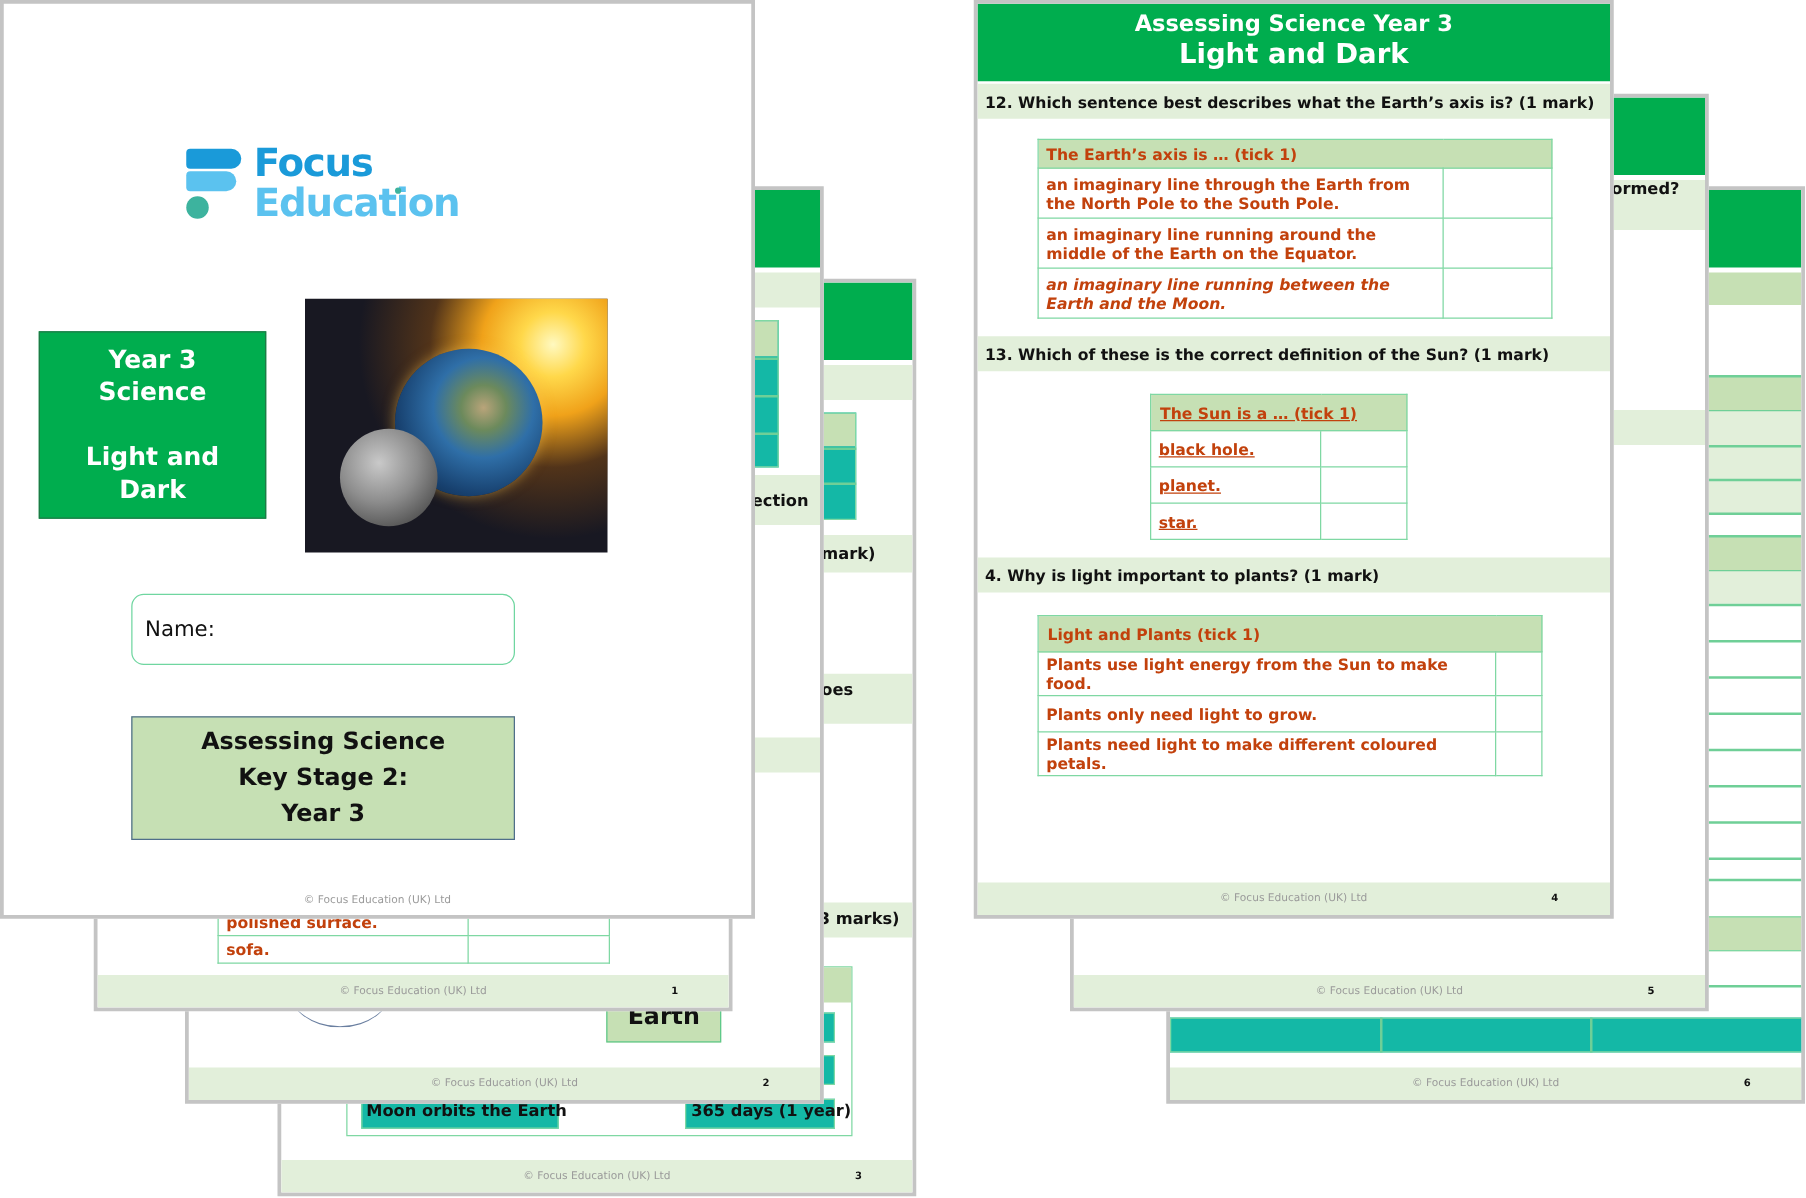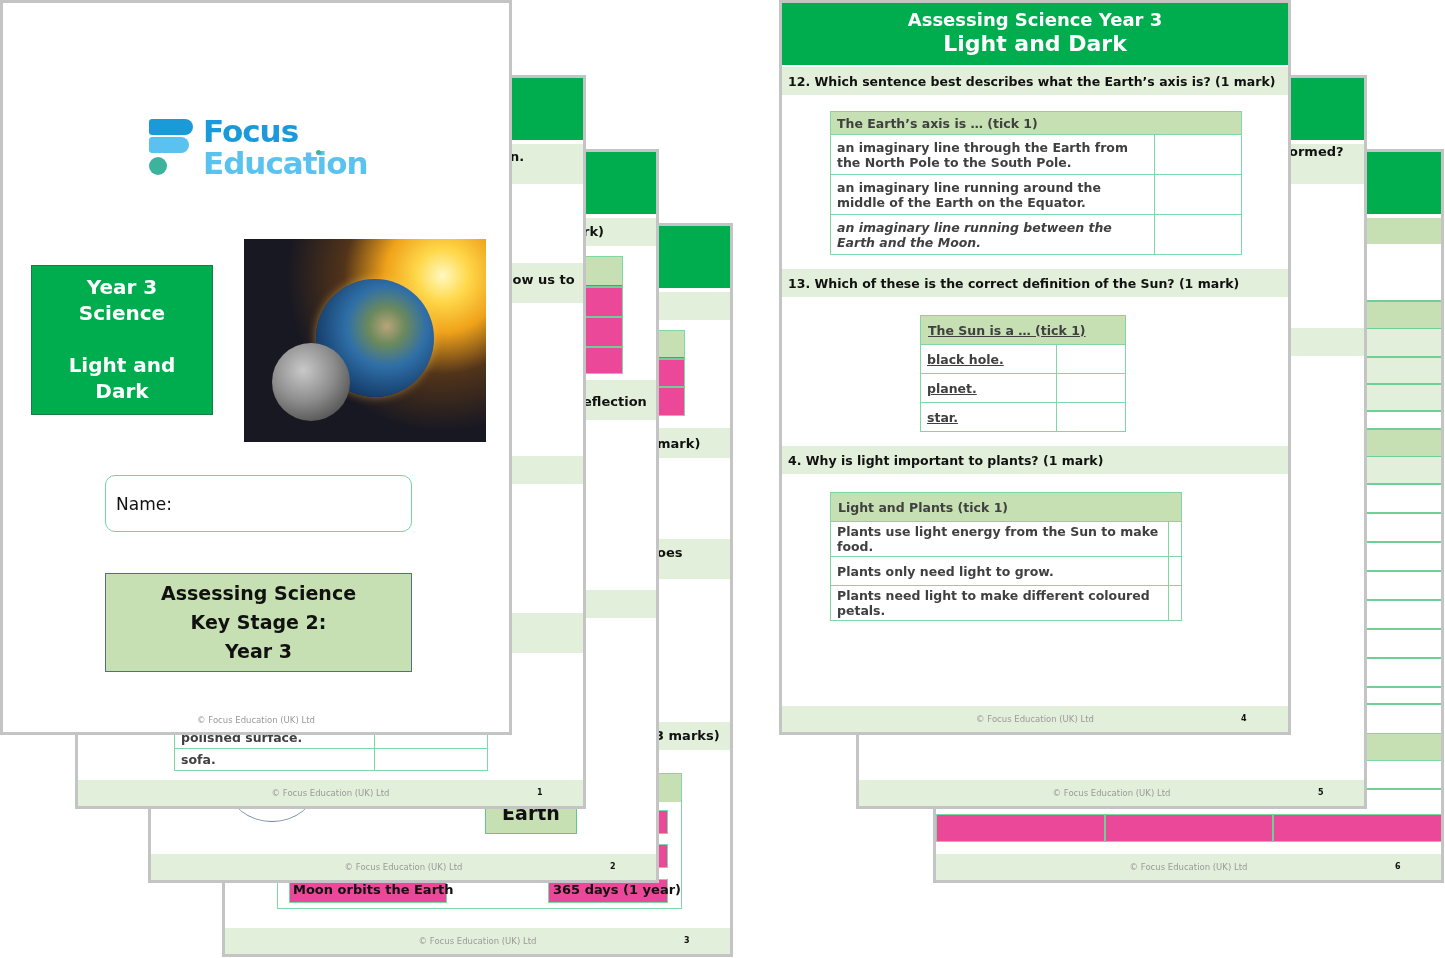--- a/index.html
+++ b/index.html
@@ -6,22 +6,22 @@
   html, body { width: 1445px; height: 958px; background: #ffffff; overflow: hidden; }
   body { position: relative; font-family: "DejaVu Sans", "Liberation Sans", sans-serif; color: #111; }
 
   .page { position: absolute; background: #fff; border: 3px solid #c4c4c4; overflow: hidden; }
   .hdr { position: absolute; left: 0; right: 0; top: 0; background: #00ad4e; }
   .band { position: absolute; left: 0; right: 0; background: #e2efda; font-weight: bold; font-size: 13px; color: #111; white-space: nowrap; }
   .footer { position: absolute; left: 0; right: 0; bottom: 0; height: 26px; background: #e2efda; font-size: 8.5px; color: #9a9a9a; }
   .footer .copy { position: absolute; left: 0; right: 0; top: 8px; text-align: center; }
   .footer .num { position: absolute; top: 8px; color: #111; font-weight: bold; font-size: 8px; }
   .gl { position: absolute; background: #6fcf97; }
-  .cellbox { position: absolute; border: 1.5px solid #7fd8a3; background: #ec4899; }
-  .tbl { position: absolute; border-collapse: collapse; font-size: 12.5px; font-weight: bold; color: #404040; }
+  .cellbox { position: absolute; border: 1.5px solid #7fd8a3; background: #14b8a6; }
+  .tbl { position: absolute; border-collapse: collapse; font-size: 12.5px; font-weight: bold; color: #c2410c; }
   .tbl td { border: 1.5px solid #7fd8a3; padding: 2px 6px; vertical-align: middle; line-height: 1.2; }
   .tbl .th { background: #c6e0b4; }
   .clip-text { position: absolute; font-weight: bold; font-size: 13px; white-space: nowrap; }
 
   
   .cover-title-box { position: absolute; background: #00ad4e; border: 1px solid #1e7a46; color: #fff; font-weight: bold; text-align: center; font-size: 20px; line-height: 26px; }
   .cover-photo { position: absolute; overflow: hidden;
     background: radial-gradient(circle at 82% 18%, #fff9c0 0%, #ffd84a 10%, #f0a21a 22%, rgba(120,70,20,0.6) 38%, rgba(20,20,30,0) 60%), #181822; }
   .earth { position: absolute; border-radius: 50%;
     background: radial-gradient(circle at 60% 40%, #b9a47a 0%, #6c8a5c 18%, #2f6fa8 40%, #17406e 70%, #0b1d33 100%);
@@ -114,21 +114,21 @@
       <td></td>
     </tr>
   </tbody>
     </table>
   <div class="footer">
     <span class="copy">© Focus Education (UK) Ltd</span>
     <span class="num" style="left:459px;">1</span>
   </div>
 </div>
 
-<div class="page" style="left:0px; top:0px; width:512px; height:735px;padding-left:11px;">
+<div class="page" style="left:0px; top:0px; width:604px; height:735px;padding-left:11px;">
 
   <div style="position:absolute; left:146px; top:114px; width:220px; height:64px;">
     <div style="position:absolute; left:0; top:0; width:45px; height:64px;">
       <div style="position:absolute; left:0; top:2px; width:44px; height:16px; background:#1a9ad9; border-radius:4px 10px 10px 4px;"></div>
       <div style="position:absolute; left:0; top:20px; width:40px; height:16px; background:#5bc2ef; border-radius:4px 10px 10px 4px;"></div>
       <div style="position:absolute; left:0; top:40px; width:18px; height:18px; background:#3db39e; border-radius:50%;"></div>
     </div>
     <span class="logo-text" style="left:54px; top:-2px; color:#1a9ad9;">Focus</span>
     <span class="logo-text" style="left:54px; top:30px; color:#5bc2ef;">Education</span>
     <div style="position:absolute; left:167px; top:33px; width:5px; height:5px; border-radius:50%; background:#3db39e;"></div>
@@ -256,21 +256,21 @@
     <tr style="height:29px;">
       <td>star.</td>
       <td></td>
     </tr>
   </tbody>
     </table>
 
   <div class="band" style="top:443px; height:28px;">
     <span style="position:absolute; left:6px; top:7px; font-size:12.5px;">4.  Why is light important to plants? (1 mark)</span>
   </div>
-  <table class="tbl" style="left:48px; top:489px; width:352px;">
+  <table class="tbl" style="left:48px; top:489px; width:404px;">
     <tbody>
         <tr style="height:29px;">
       <td class="th" colspan="2" style="padding-left:7px;">Light and Plants (tick 1)</td>
     </tr>
     <tr style="height:29px;">
       <td style="width:366px;">Plants use light energy from the Sun to make food.</td>
       <td></td>
     </tr>
     <tr style="height:29px;">
       <td>Plants only need light to grow.</td>

